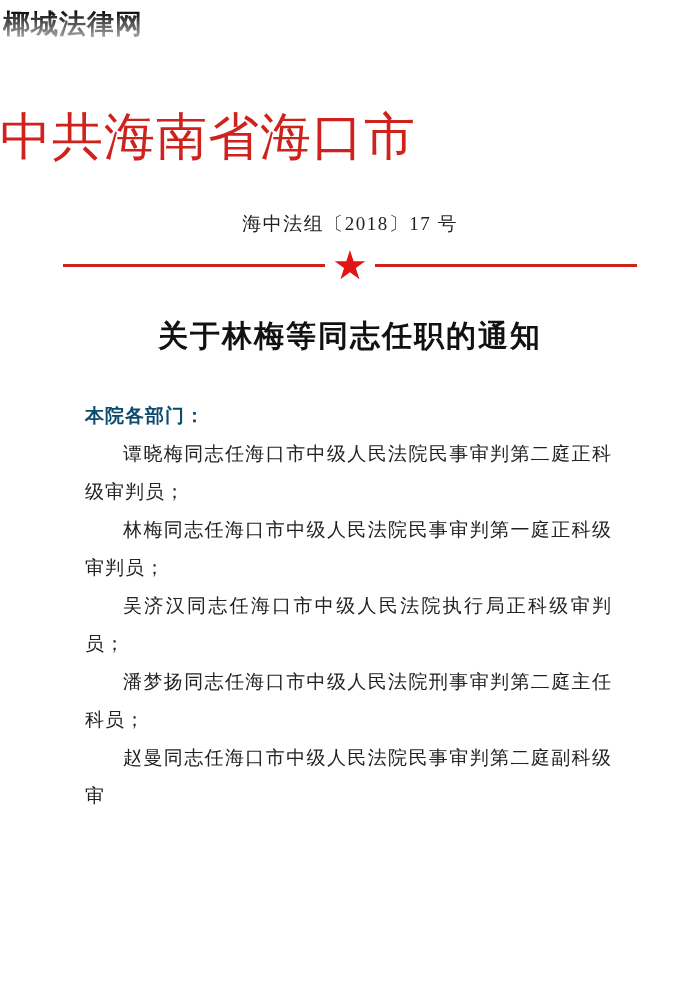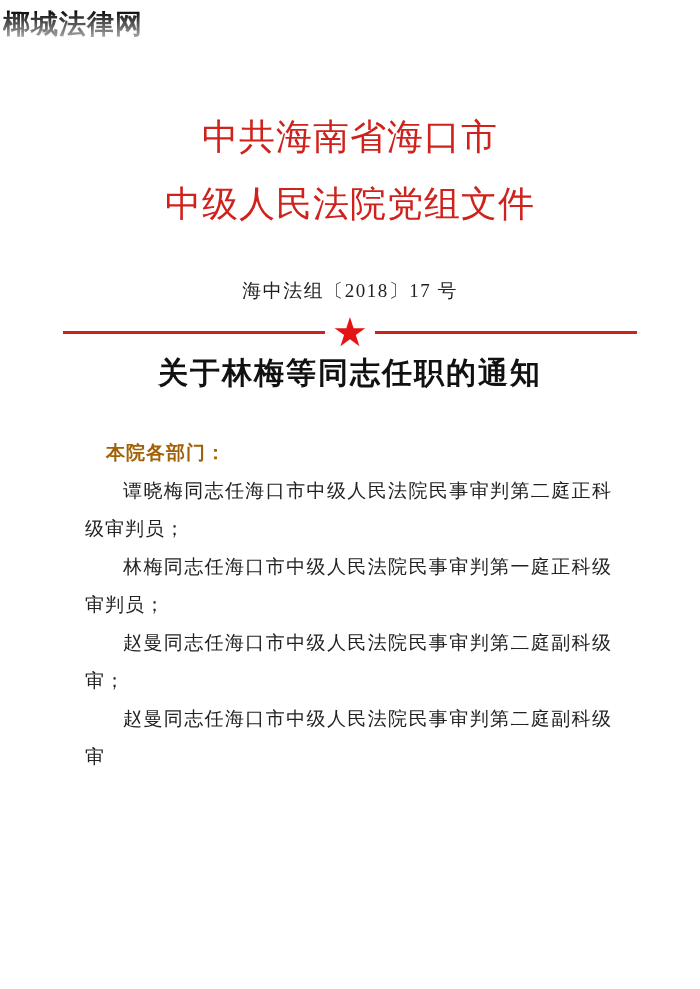--- a/index.html
+++ b/index.html
@@ -31,22 +31,21 @@
   @supports (-webkit-background-clip: text) {
     .watermark {
       background: linear-gradient(180deg, #0c0c0c 15%, #c2c2c2 100%);
       -webkit-background-clip: text;
       -webkit-text-fill-color: transparent;
     }
   }
   
   .org-title {
     margin-top: 104px;
-    text-align: center;
-    font-size: 36px;
+    font-size: 51px;
     line-height: 67px;
     font-weight: 400;
     color: var(--accent-red, #cf221c);
     letter-spacing: 1px;
     white-space: nowrap;
   }
   
   .doc-number {
     margin-top: 42px;
     text-align: center;
@@ -68,21 +67,21 @@
   }
   .rule .star {
     font-size: 40px;
     line-height: 40px;
     margin: 0 7px;
     color: var(--star-red, #e41414);
     font-family: "DejaVu Sans", sans-serif;
   }
   
   .doc-title {
-    margin-top: 4px;
+    margin-top: 34px;
     text-align: center;
     font-family: "Liberation Sans", "DejaVu Sans", sans-serif;
     font-weight: bold;
     font-size: 30px;
     line-height: 34px;
     letter-spacing: 2px;
     color: #111111;
     white-space: nowrap;
   }
   
@@ -94,47 +93,46 @@
     text-align: justify;
     color: #222222;
   }
   .doc-body p {
     margin: 0;
     text-indent: 2em;
   }
   .doc-body p.salutation {
     text-indent: 0;
     font-weight: bold;
-    color: #a16207;
-    margin-left: 21px;
+    color: #0c4a6e;
   }
 </style>
 </head>
 <body>
 
 <div class="page">
 
   <div class="watermark">椰城法律网</div>
 
   <div class="org-title">
     <div>中共海南省海口市</div>
-    <div>中级人民法院党组文件</div>
   </div>
 
   <div class="doc-number">海中法组〔2018〕17 号</div>
 
   <div class="rule">
     <div class="line"></div>
     <div class="star">★</div>
     <div class="line"></div>
   </div>
 
   <div class="doc-title">关于林梅等同志任职的通知</div>
 
   <div class="doc-body">
     <p class="salutation">本院各部门：</p>
     <p>谭晓梅同志任海口市中级人民法院民事审判第二庭正科级审判员；</p>
     <p>林梅同志任海口市中级人民法院民事审判第一庭正科级审判员；</p>
-    <p>赵曼同志任海口市中级人民法院民事审判第二庭副科级审；</p>
+    <p>吴济汉同志任海口市中级人民法院执行局正科级审判员；</p>
+    <p>潘梦扬同志任海口市中级人民法院刑事审判第二庭主任科员；</p>
     <p>赵曼同志任海口市中级人民法院民事审判第二庭副科级审</p>
   </div>
 
 </div>
 
 </body></html>

